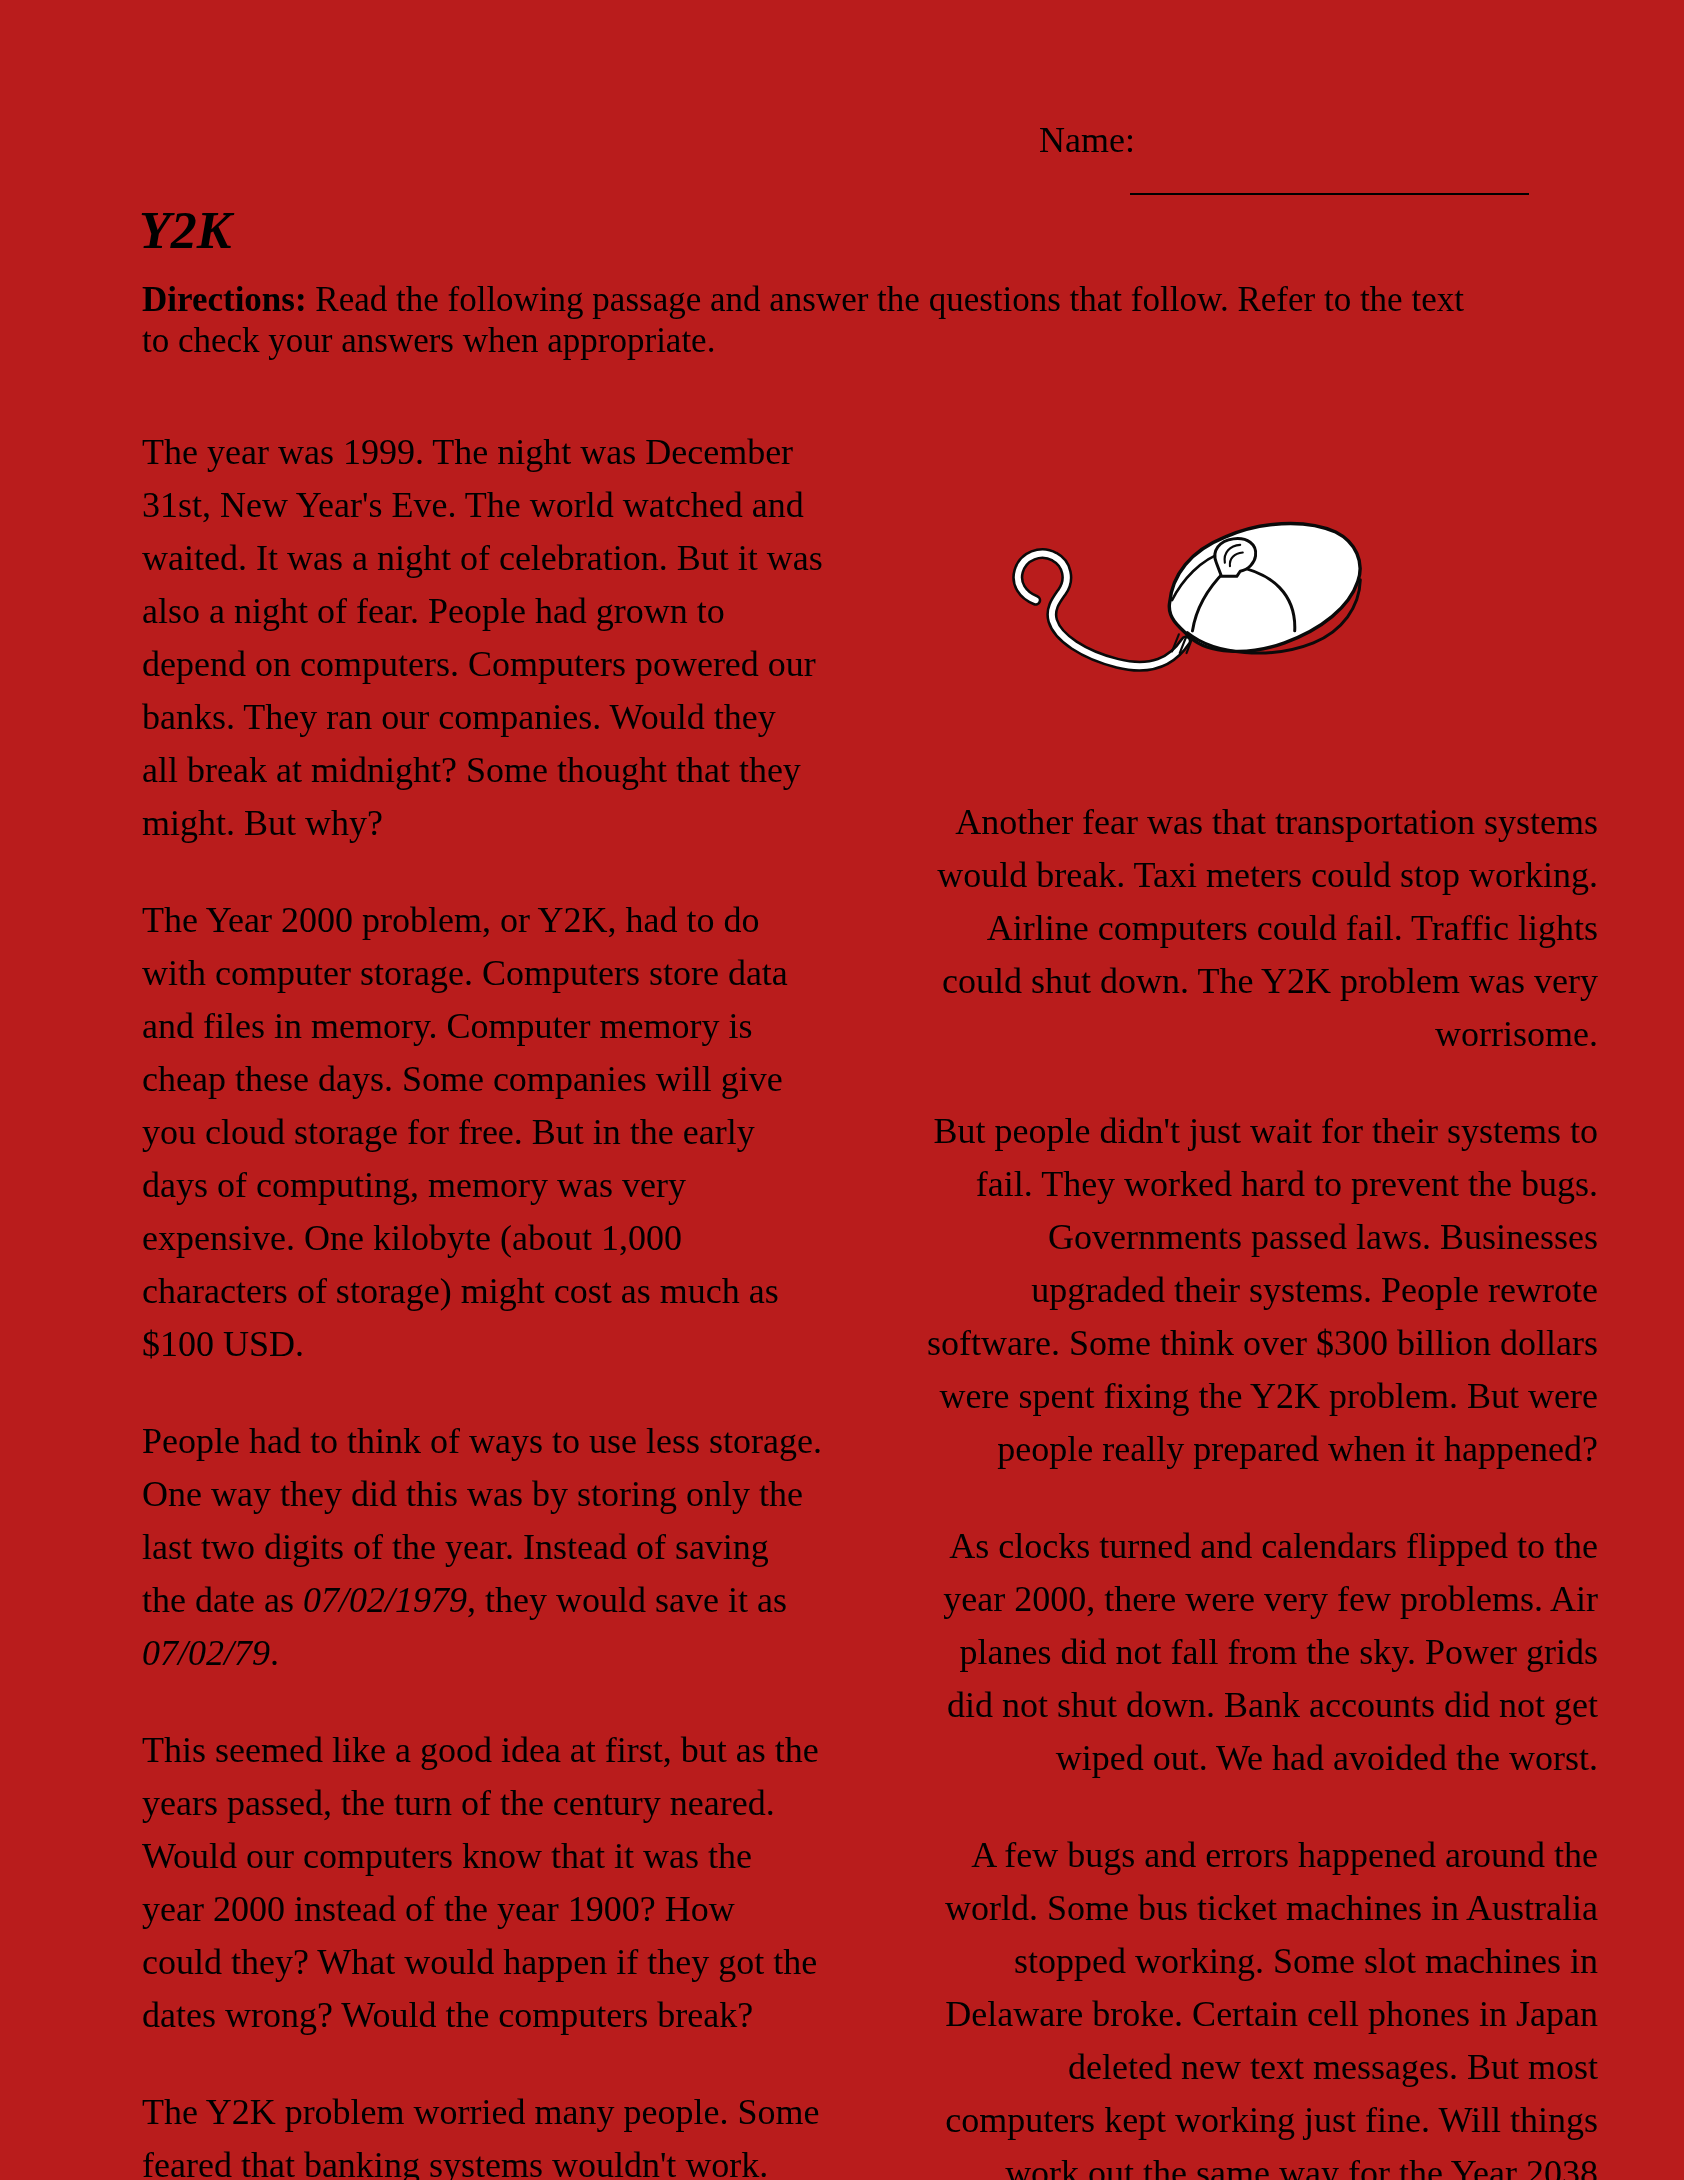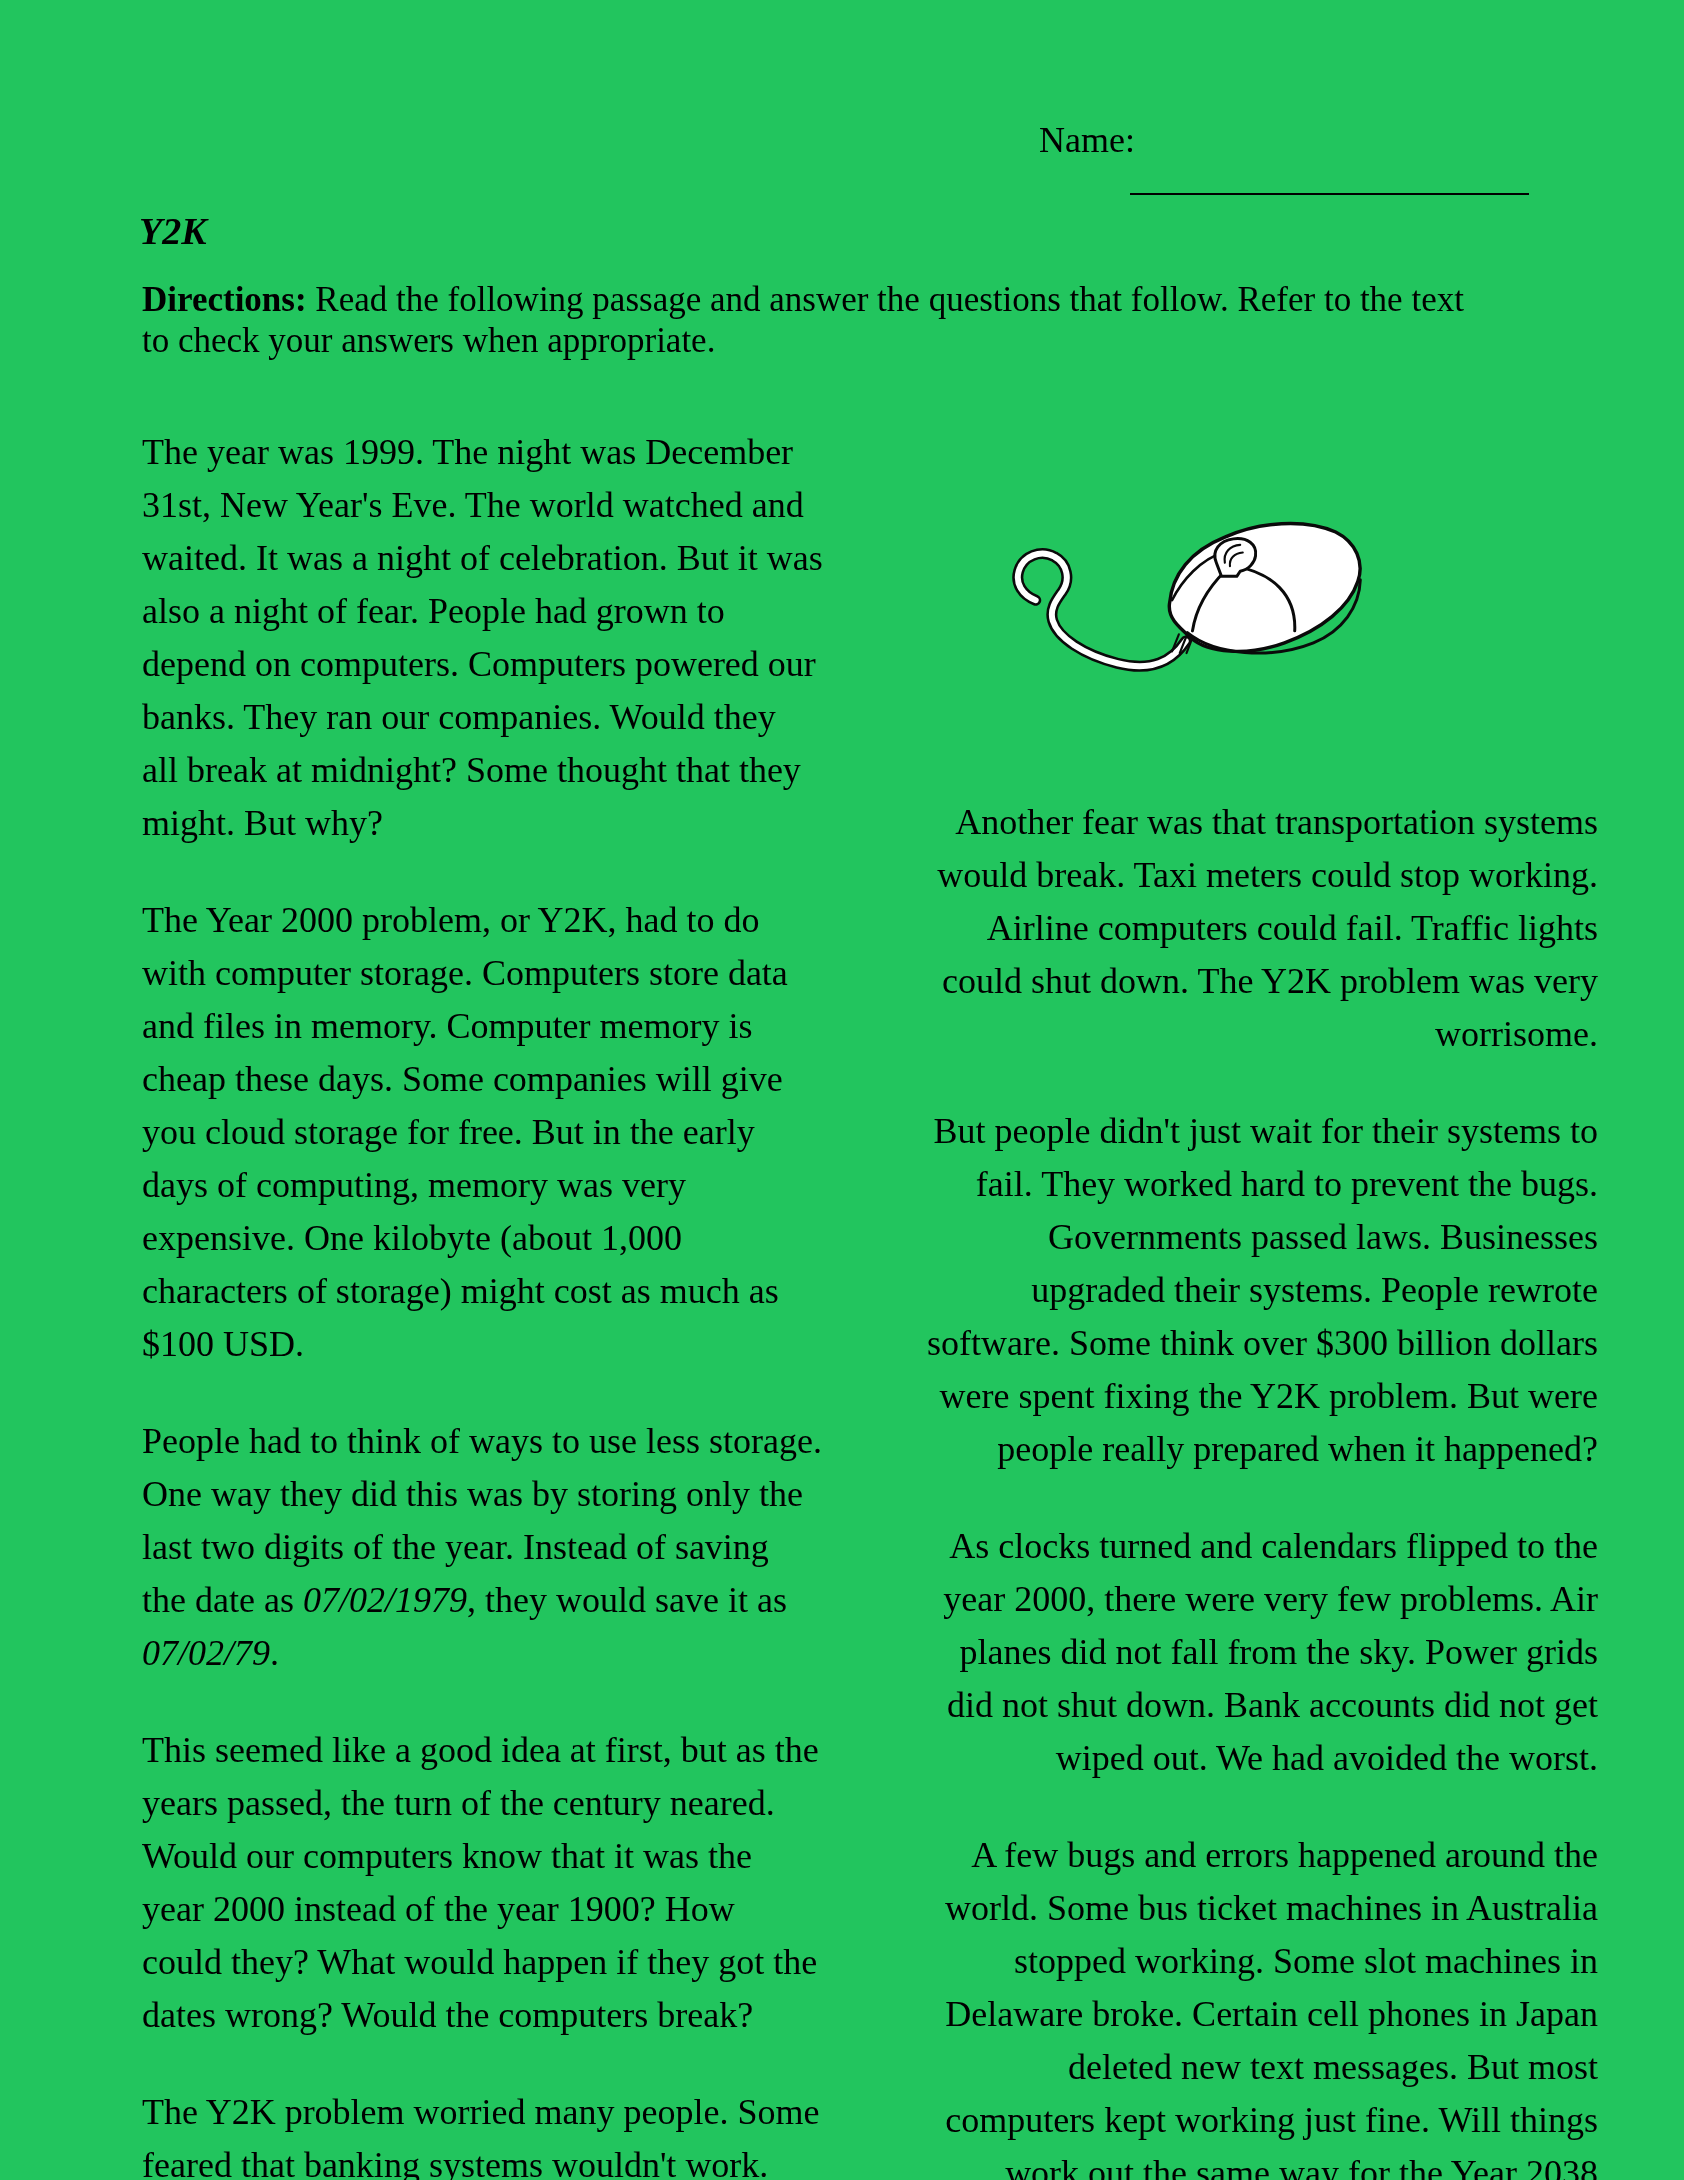--- a/index.html
+++ b/index.html
@@ -8,21 +8,21 @@
     background: #ffffff;
   }
   body {
     position: relative;
     width: 1685px;
     height: 2181px;
     font-family: "Liberation Serif", "DejaVu Serif", serif;
     color: #000000;
     overflow: hidden;
   }
-  .page { position: absolute; inset: 0; background: #22c55e; }
+  .page { position: absolute; inset: 0; background: #b91c1c; }
 
   .name-label {
     position: absolute;
     left: 1039px;
     top: 120px;
     font-size: 36px;
     line-height: 41px;
     white-space: nowrap;
   }
   .name-underline {
@@ -42,21 +42,21 @@
     font-size: 45px;
     line-height: 48px;
     font-weight: bold;
     white-space: nowrap;
   }
   .subtitle {
     position: absolute;
     left: 139px;
     top: 207px;
     margin: 0;
-    font-size: 38px;
+    font-size: 52px;
     line-height: 48px;
     font-weight: bold;
     font-style: italic;
     white-space: nowrap;
   }
 
   .directions {
     position: absolute;
     left: 142px;
     top: 279px;

